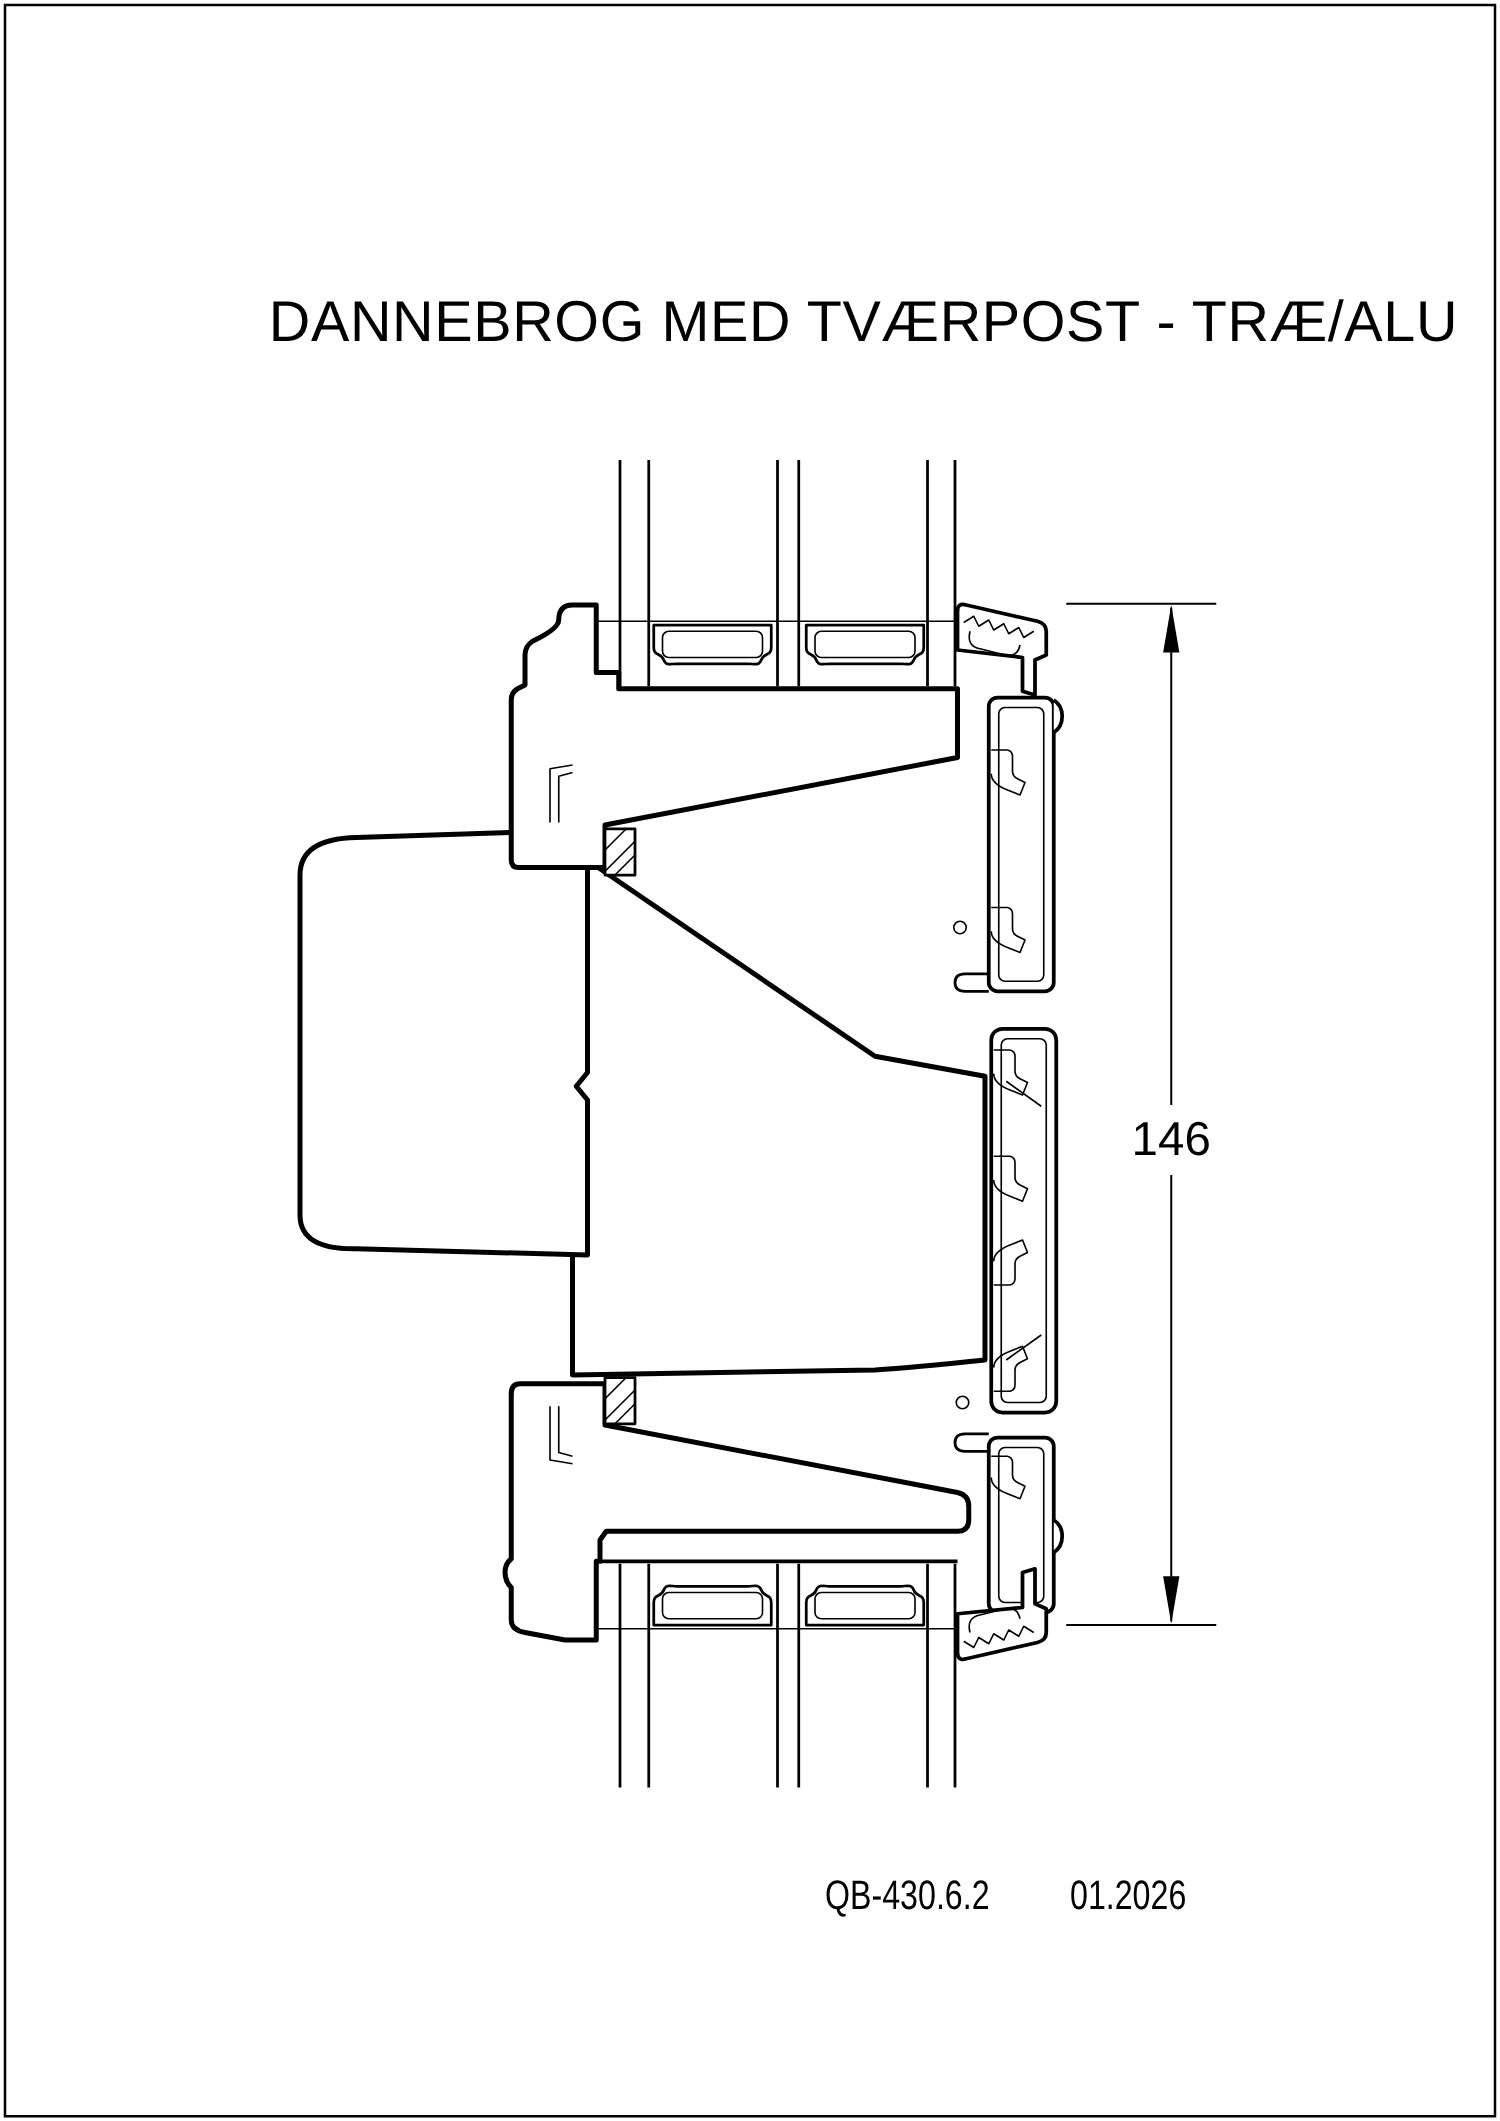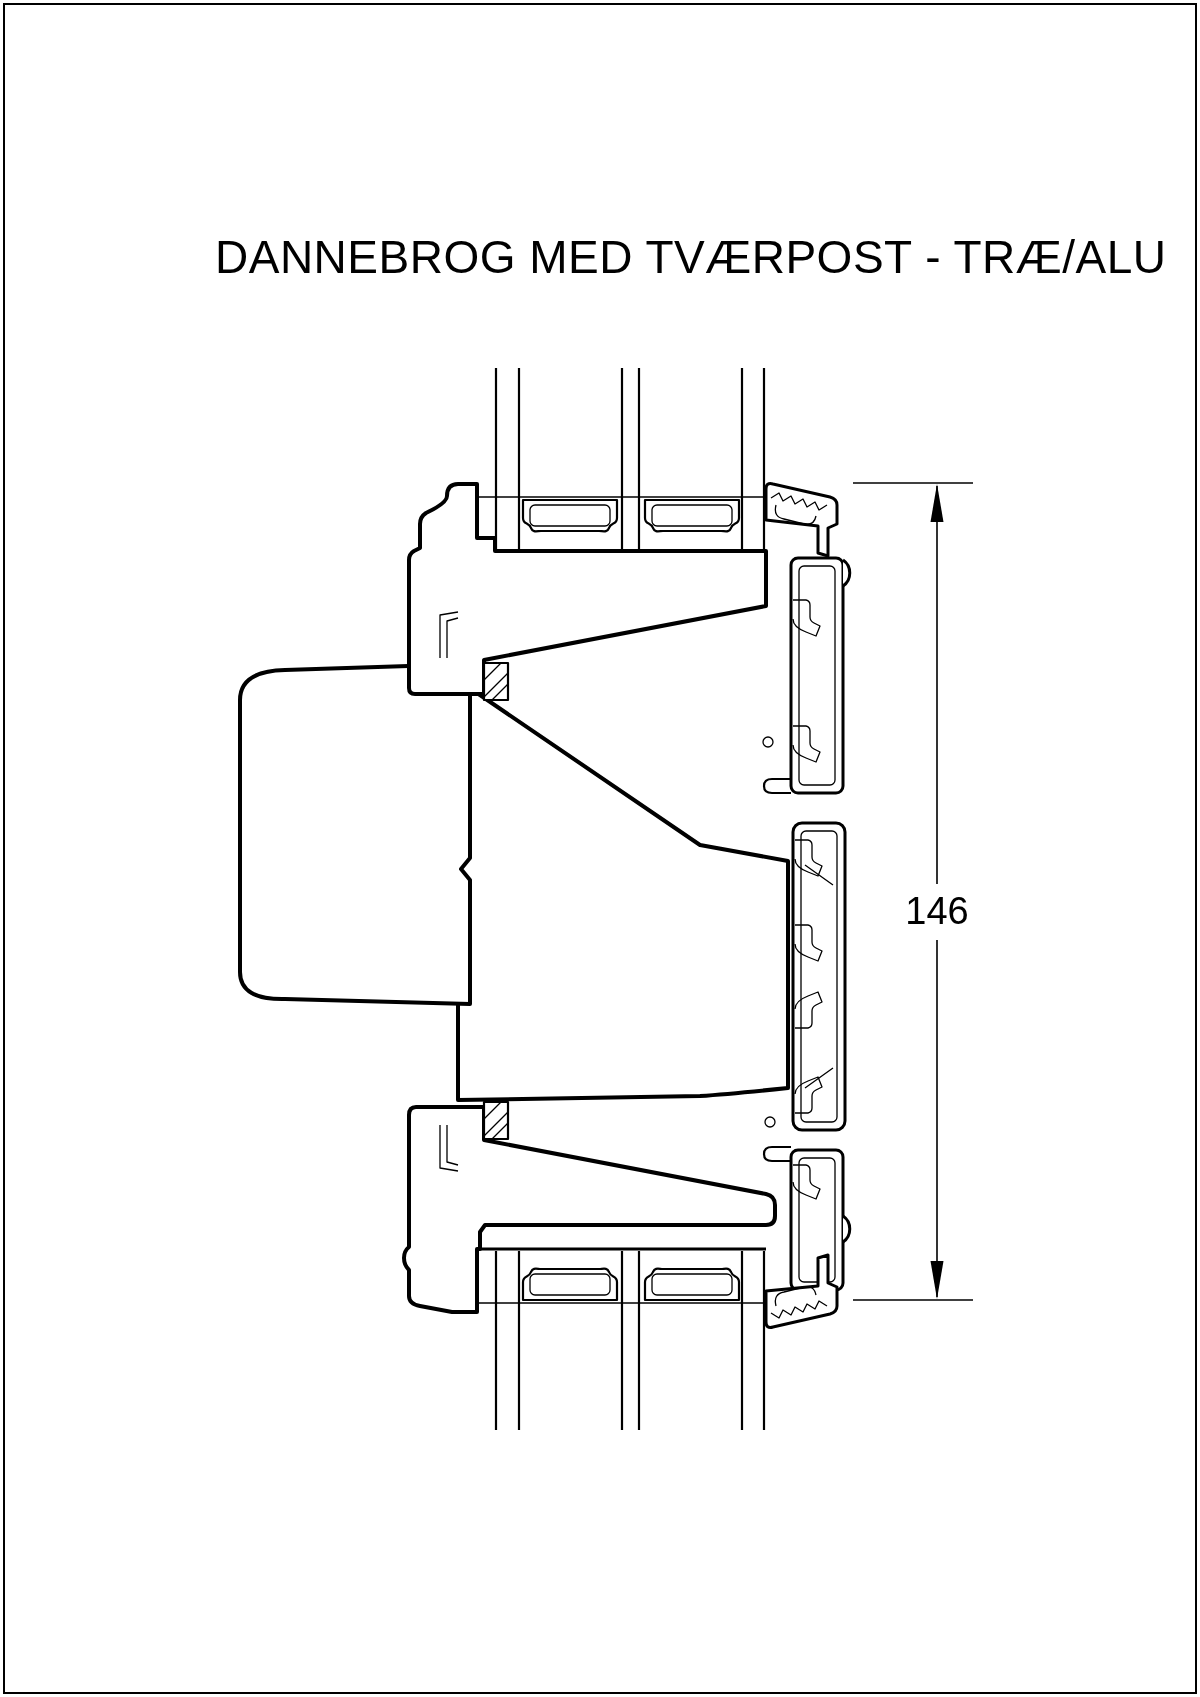--- a/index.html
+++ b/index.html
@@ -126,13 +126,17 @@
     <g>
       <path class="dim" d="M 853,483 L 973,483"></path>
       <path class="dim" d="M 853,1300 L 973,1300"></path>
       <path class="dim" d="M 937,486 L 937,884 M 937,940 L 937,1297"></path>
       <polygon fill="#000" points="937,484 930.5,522 943.5,522"></polygon>
       <polygon fill="#000" points="937,1299 930.5,1261 943.5,1261"></polygon>
       <text class="dimtxt" x="937" y="924" text-anchor="middle">146</text>
     </g>
   </svg>
 
+  <div id="footer">
+    <span>QB-430.6.2</span>
+    <span>01.2026</span>
+  </div>
 </div>
 
 </body></html>

